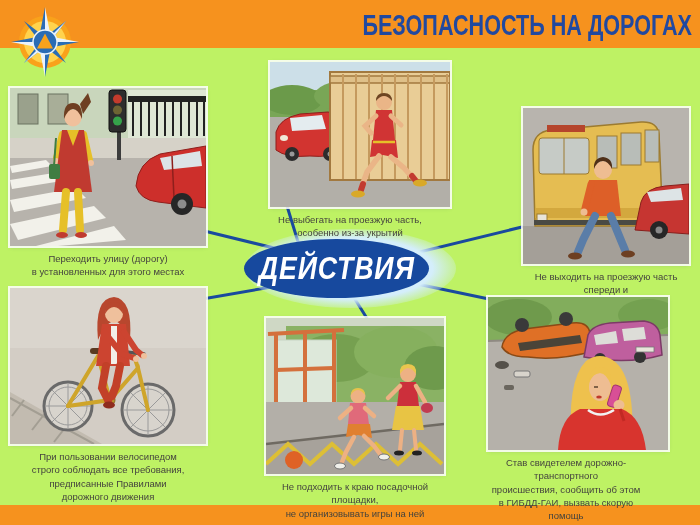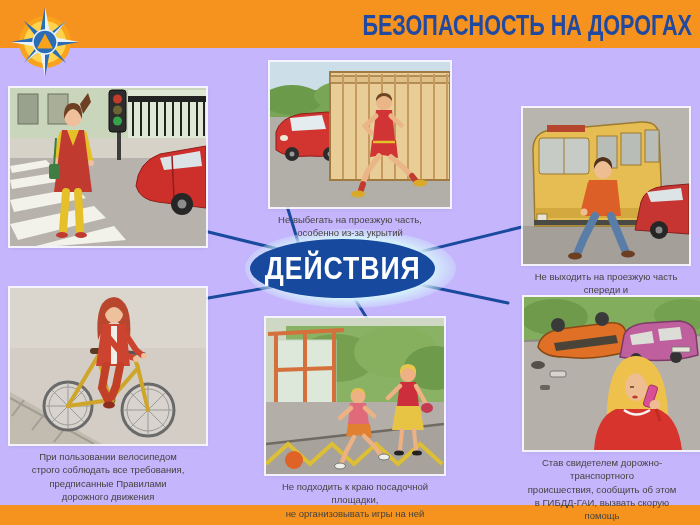--- a/index.html
+++ b/index.html
@@ -1,39 +1,39 @@
 <!DOCTYPE html>
 <html><head>
 <meta charset="utf-8">
 <style>
   html,body { margin:0; padding:0; background:#888; }
   .poster {
     position:relative; width:700px; height:525px; overflow:hidden;
-    background:#c4b5fd;
+    background:#bef264;
     font-family:"Liberation Sans", sans-serif;
   }
   .band-top { position:absolute; top:0; left:0; width:700px; height:48px; background:#f6921e; }
   .band-bottom { position:absolute; bottom:0; left:0; width:700px; height:20px; background:#f6921e; }
   .poster-title {
     position:absolute; top:8px; right:8px;
     font-size:27px; font-weight:bold; color:#2149a0;
     transform:scaleX(.8) scaleY(1.12); transform-origin:right top;
     white-space:nowrap; letter-spacing:0px;
   }
   .emblem { position:absolute; left:10px; top:6px; width:70px; height:72px; }
   .connectors { position:absolute; left:0; top:0; width:700px; height:525px; pointer-events:none; }
   .oval-halo {
     position:absolute; left:245px; top:229px; width:211px; height:79px;
     border-radius:50%;
     background:radial-gradient(ellipse at center, #d4eefb 55%, rgba(212,238,251,0) 78%);
   }
   .oval {
-    position:absolute; left:250px; top:239px; width:185px; height:59px;
+    position:absolute; left:244px; top:239px; width:185px; height:59px;
     background:#17499e; border-radius:50%;
-    display:flex; align-items:center; justify-content:center;
+    display:flex; align-items:center; justify-content:center;font-style:italic;
   }
   .oval-label {
     color:#ffffff; font-weight:bold; font-size:29px;
     transform:scaleX(.92) scaleY(1.1); letter-spacing:1px; white-space:nowrap;
   }
   .panel { position:absolute; }
   .art {
     display:block; background:#fff;
     outline:2px solid rgba(255,255,255,.85);
     box-shadow:0 1px 4px rgba(60,80,100,.25);
@@ -41,21 +41,21 @@
   .cap {
     margin-top:6px; text-align:center;
     font-size:9.5px; line-height:1.4; color:#44433e;
     white-space:pre-line;
   }
   .p1 { left:10px;  top:88px;  width:196px; }
   .p2 { left:270px; top:62px;  width:160px; }
   .p3 { left:523px; top:108px;  width:166px; }
   .p4 { left:10px;  top:288px; width:196px; }
   .p5 { left:266px; top:318px; width:178px; }
-  .p6 { left:524px; top:297px; width:156px; }
+  .p6 { left:488px; top:297px; width:156px; }
 </style>
 </head>
 <body>
 
 <div class="poster">
 
   <div class="band-top"></div>
   <div class="band-bottom"></div>
 
   <div class="poster-title">БЕЗОПАСНОСТЬ НА ДОРОГАХ</div>
@@ -151,20 +151,22 @@
         <circle cx="81" cy="75" r="3" fill="#f0c09c"></circle>
       <polygon points="52,42 74,42 82,104 44,104" fill="#c03a30"></polygon>
       <polygon points="57,42 69,42 63,58" fill="#e6c028"></polygon>
       <path d="M56 104 L53 142" stroke="#e6c028" stroke-width="8" stroke-linecap="round"></path>
       <path d="M68 104 L70 142" stroke="#e6c028" stroke-width="8" stroke-linecap="round"></path>
       <ellipse cx="52" cy="147" rx="6" ry="3" fill="#c03a30"></ellipse>
       <ellipse cx="71" cy="147" rx="6" ry="3" fill="#c03a30"></ellipse>
       <line x1="46" y1="50" x2="44" y2="78" stroke="#3f7d42" stroke-width="2"></line>
       <rect x="39" y="76" width="11" height="15" rx="2" fill="#3f7d42"></rect>
     </svg>
+    <div class="cap">Переходить улицу (дорогу)
+в установленных для этого местах</div>
   </div>
 
   <div class="panel p2">
     <svg class="art" width="180" height="145" viewBox="0 0 180 145">
       <rect width="180" height="145" fill="#ccdfe8"></rect>
       <rect y="28" width="180" height="30" fill="#79a656"></rect>
       <ellipse cx="22" cy="38" rx="30" ry="15" fill="#6b9a4a"></ellipse>
       <ellipse cx="80" cy="34" rx="36" ry="16" fill="#79a656"></ellipse>
       <ellipse cx="150" cy="38" rx="40" ry="15" fill="#639047"></ellipse>
       <rect y="55" width="180" height="90" fill="#b2afa8"></rect>

